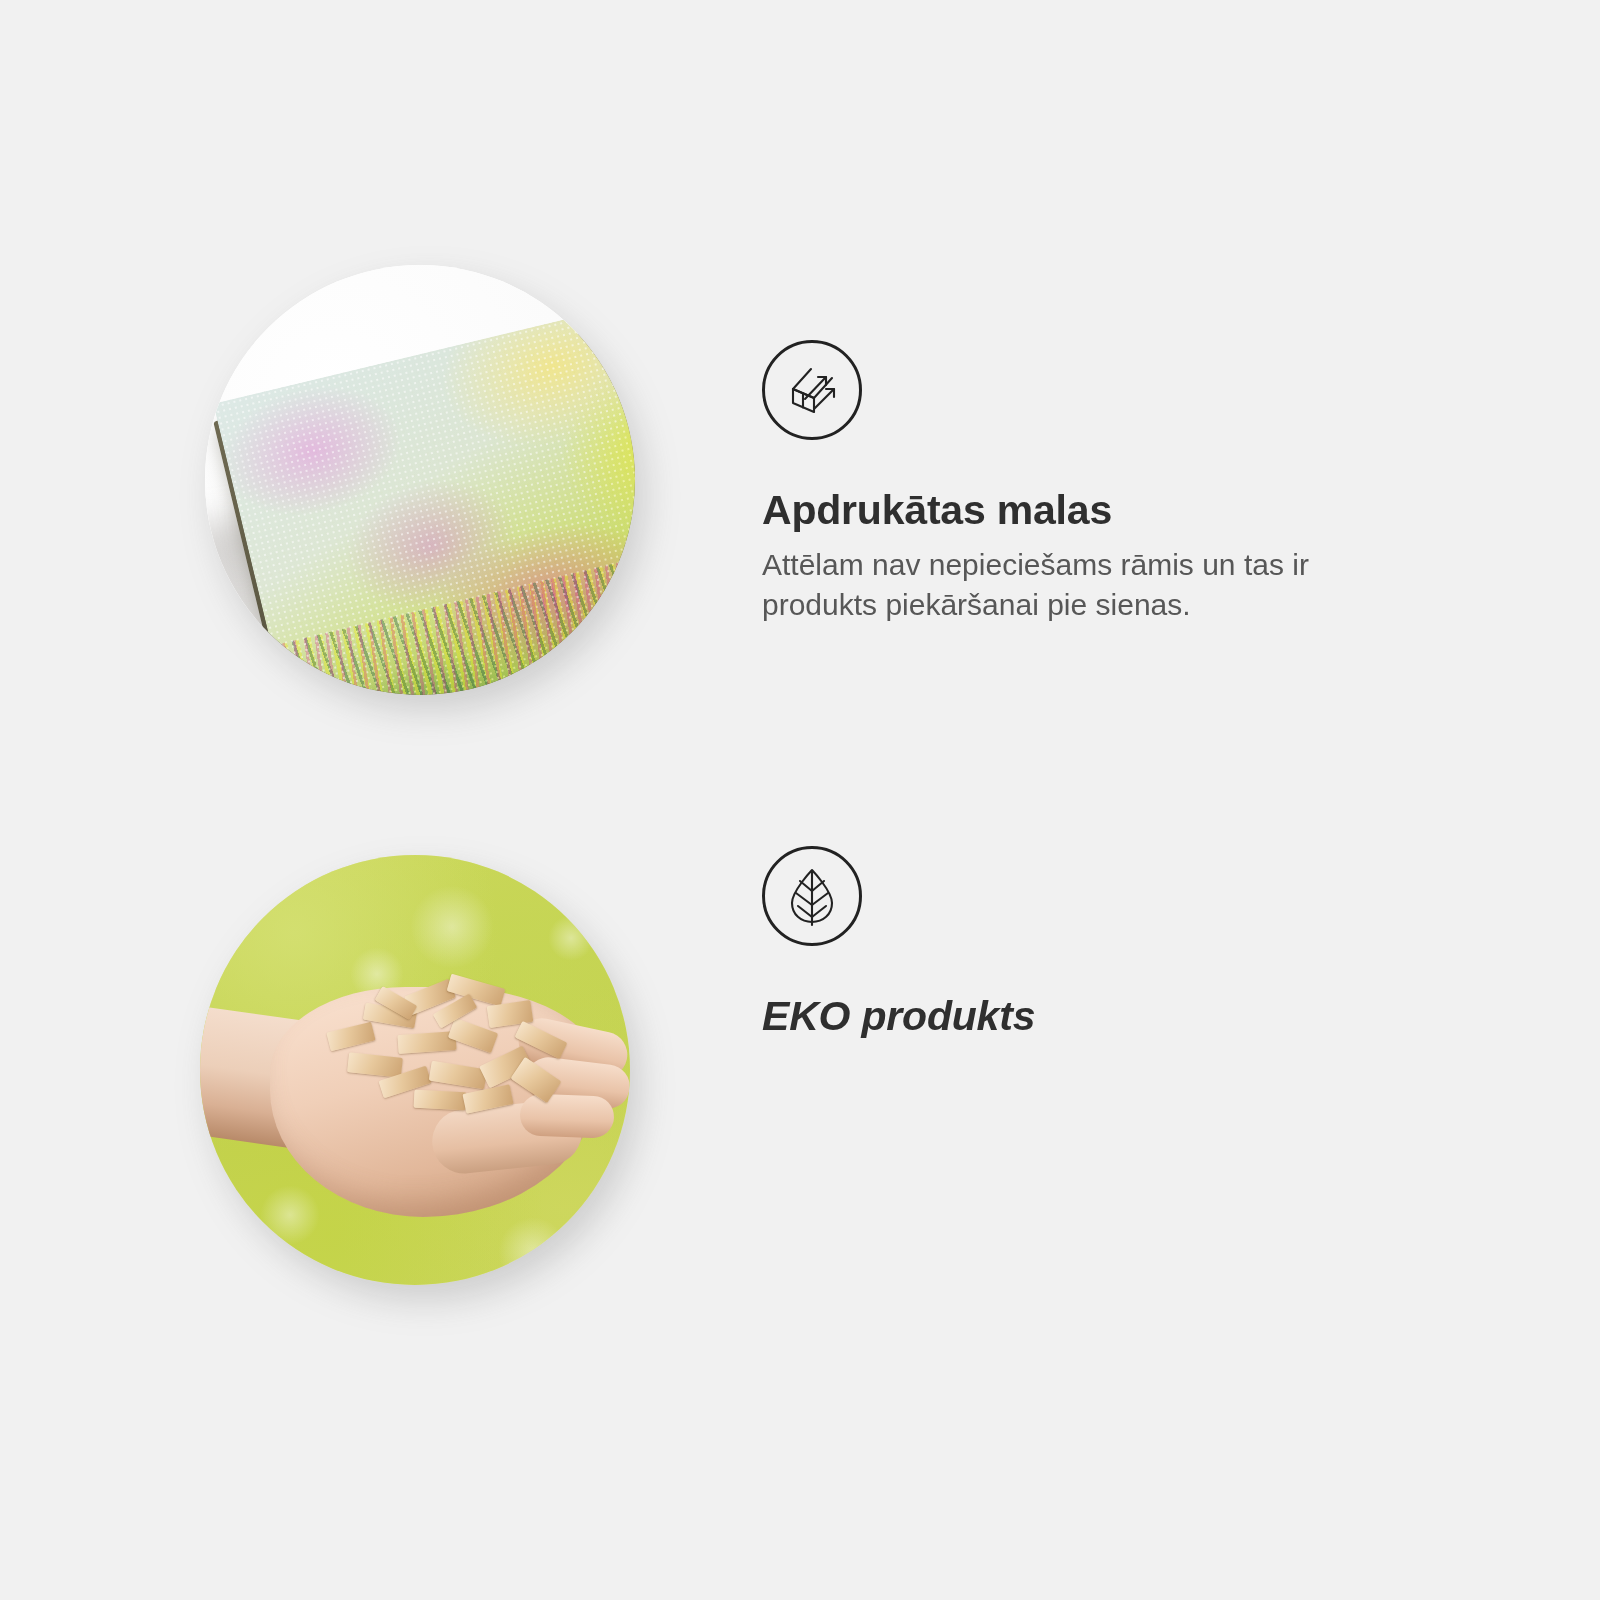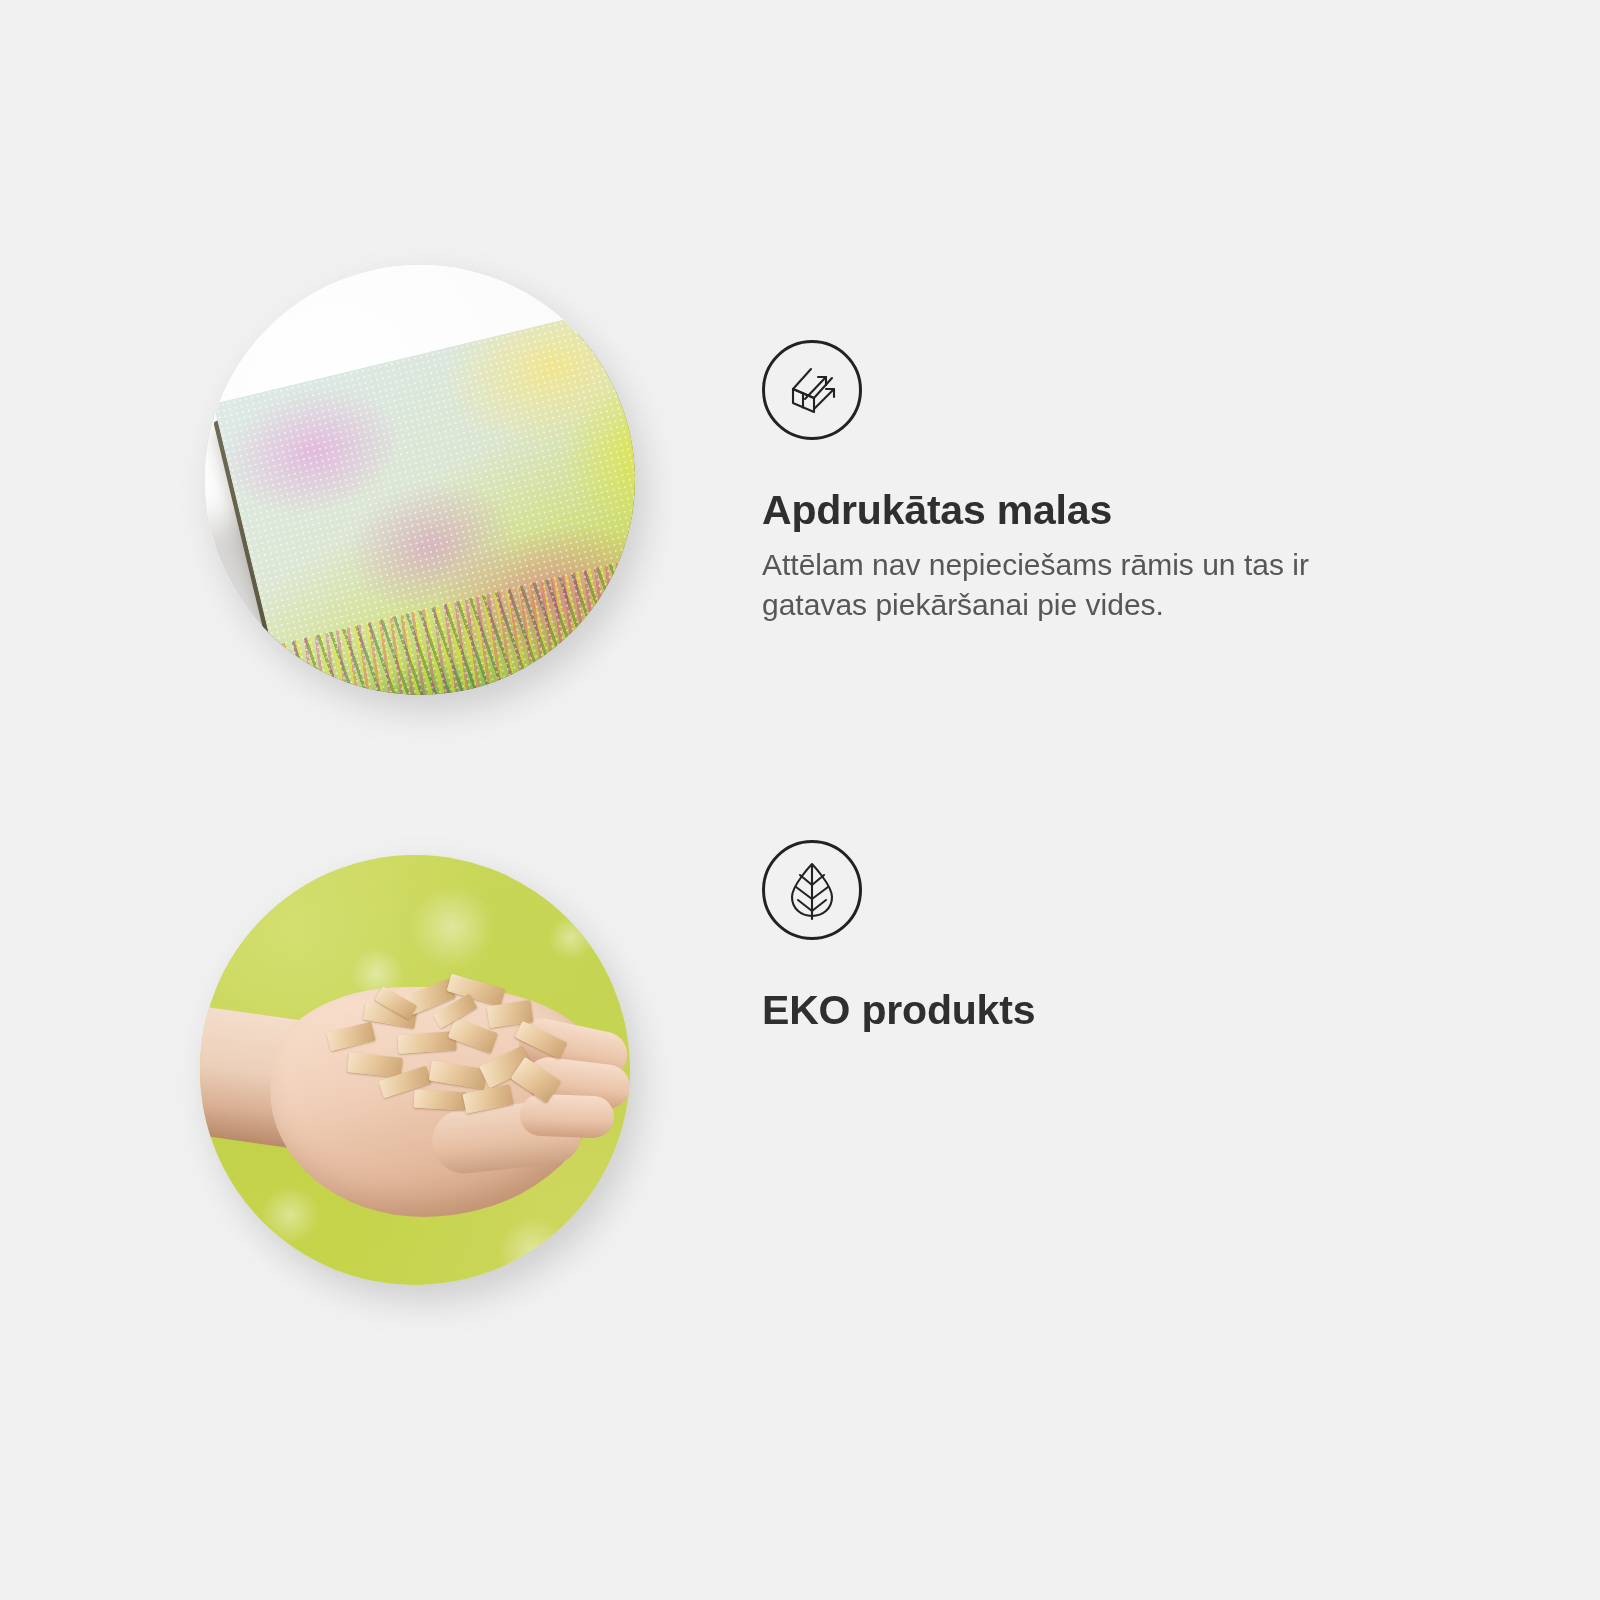--- a/index.html
+++ b/index.html
@@ -225,21 +225,21 @@
     box-shadow: 0 1px 2px rgba(120,85,45,0.45);
   }
 
   
   .copy {
     position: absolute;
     left: 762px;
     width: 740px;
   }
   .copy-1 { top: 100px; }
-  .copy-2 { top: 10px; }
+  .copy-2 { top: 16px; font-style: italic; }
 
   .icon-circle {
     width: 100px;
     height: 100px;
     border-radius: 50%;
     border: 3px solid #222222;
     display: flex;
     align-items: center;
     justify-content: center;
     box-sizing: border-box;
@@ -298,21 +298,21 @@
 
             <path d="M24 40 L45 18"></path>
             <path d="M37 18 L45 18 L45 26"></path>
             <path d="M33 50 L53 30"></path>
             <path d="M45 30 L53 30 L53 38"></path>
           </g>
         </svg>
       </div>
       <h2 class="feature-title">Apdrukātas malas</h2>
       <p class="feature-body">Attēlam nav nepieciešams rāmis un tas ir
-gatavas piekāršanai pie vides.</p>
+produkts piekāršanai pie sienas.</p>
     </div>
   </section>
 
   <section class="feature feature-2">
 
     <div class="media-shadow media-shadow-2"></div>
 
     <div class="media media-2">
       <div class="eco-scene">
         <span class="bokeh b1"></span>

